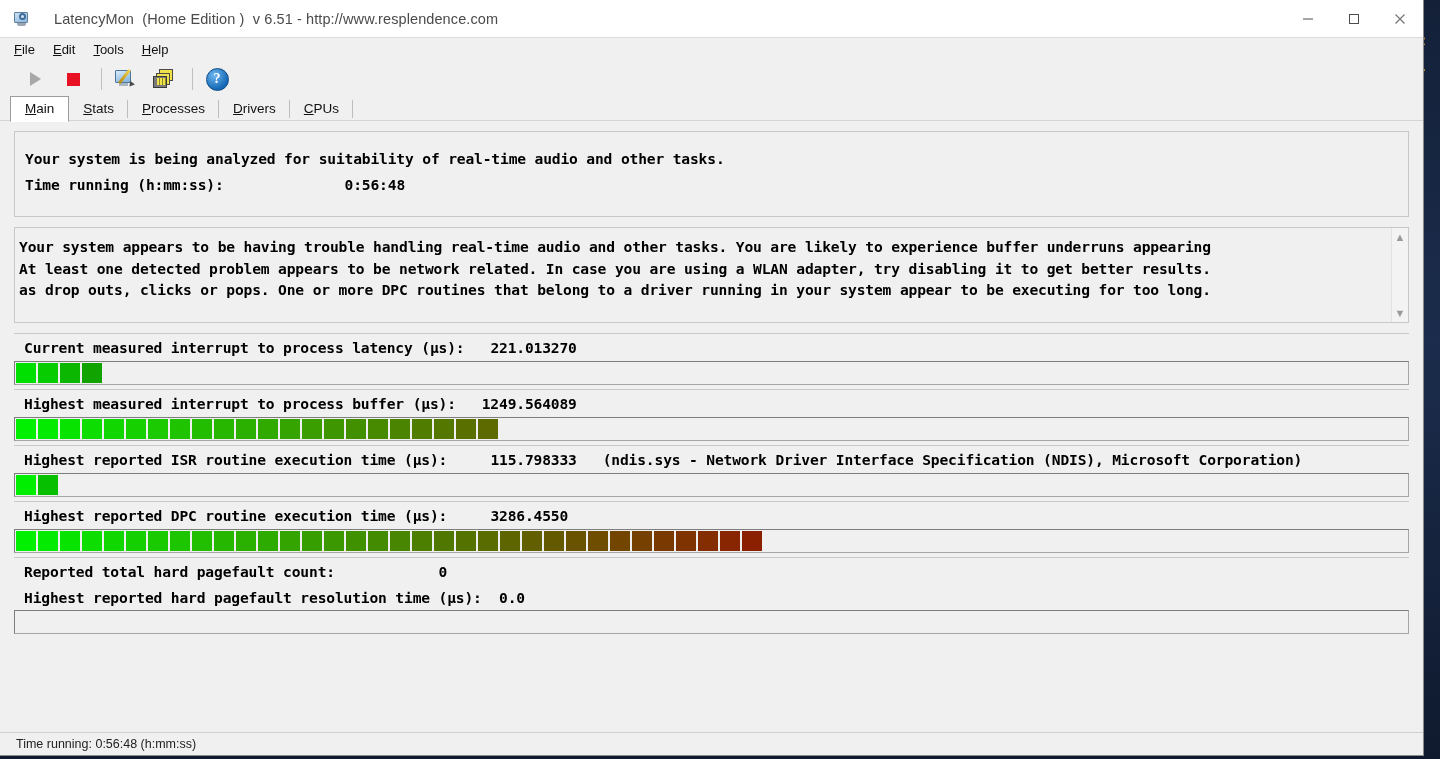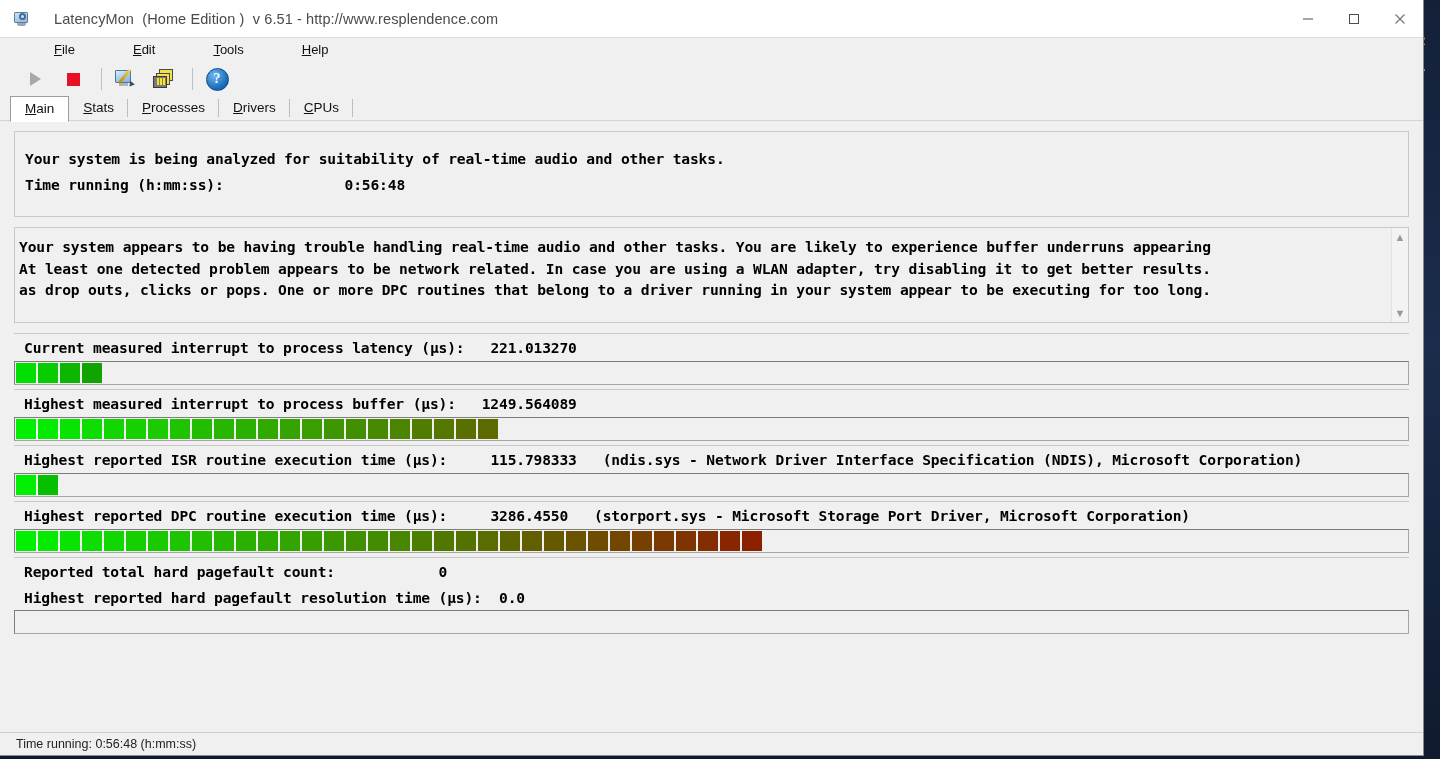--- a/index.html
+++ b/index.html
@@ -113,21 +113,20 @@
     align-items: center;
     padding-left: 14px;
     flex: none;
     border-top: 1px solid #dcdcdc;
   }
   .menu-item {
     font-size: 13px;
     color: #111;
     margin-right: 18px;
     line-height: 24px;
-    margin-left: 40px;
   }
   .menu-item u { text-decoration: underline; }
 
   
   .toolbar {
     height: 34px;
     background: #f0f0f0;
     display: flex;
     align-items: center;
     padding-left: 18px;
@@ -173,21 +172,21 @@
     border: 1px solid #0d4c88;
     color: #fff; font-size: 14px; font-weight: bold;
     display: flex; align-items: center; justify-content: center;
     font-family: "Liberation Serif", serif; line-height: 1; }
 
   
   .tabstrip {
     height: 25px;
     background: #f0f0f0;
     display: flex;
-    align-items: flex-start;
+    align-items: center;
     padding-left: 10px;
     flex: none;
     position: relative;
   }
   .tabstrip::after {
     content: "";
     position: absolute; left: 0; right: 0; bottom: 0;
     height: 1px; background: #d4d4d4;
   }
   .tab {
@@ -472,21 +471,21 @@
             </div>
           </div>
           <div class="metric-row">
             <div class="metric-label mono"><span>Highest reported ISR routine execution time (µs):</span><span>     </span><span>115.798333</span><span>   </span><span>(ndis.sys - Network Driver Interface Specification (NDIS), Microsoft Corporation)</span></div>
             <div class="bar-track">
               <div class="seg" style="background: rgb(0, 238, 0);"></div>
               <div class="seg" style="background: rgb(6, 192, 0);"></div>
             </div>
           </div>
           <div class="metric-row">
-            <div class="metric-label mono"><span>Highest reported DPC routine execution time (µs):</span><span>     </span><span>3286.4550</span><span>   </span><span>(storport.sys - Microsoft Storage Port Driver, Microsoft Corporation)</span></div>
+            <div class="metric-label mono"><span>Highest reported DPC routine execution time (µs):</span><span>     </span><span>3286.4550</span><span>   </span></div>
             <div class="bar-track">
               <div class="seg" style="background: rgb(0, 240, 0);"></div>
               <div class="seg" style="background: rgb(4, 234, 0);"></div>
               <div class="seg" style="background: rgb(8, 227, 0);"></div>
               <div class="seg" style="background: rgb(13, 221, 0);"></div>
               <div class="seg" style="background: rgb(17, 215, 0);"></div>
               <div class="seg" style="background: rgb(21, 208, 0);"></div>
               <div class="seg" style="background: rgb(25, 202, 0);"></div>
               <div class="seg" style="background: rgb(29, 196, 0);"></div>
               <div class="seg" style="background: rgb(34, 190, 0);"></div>

